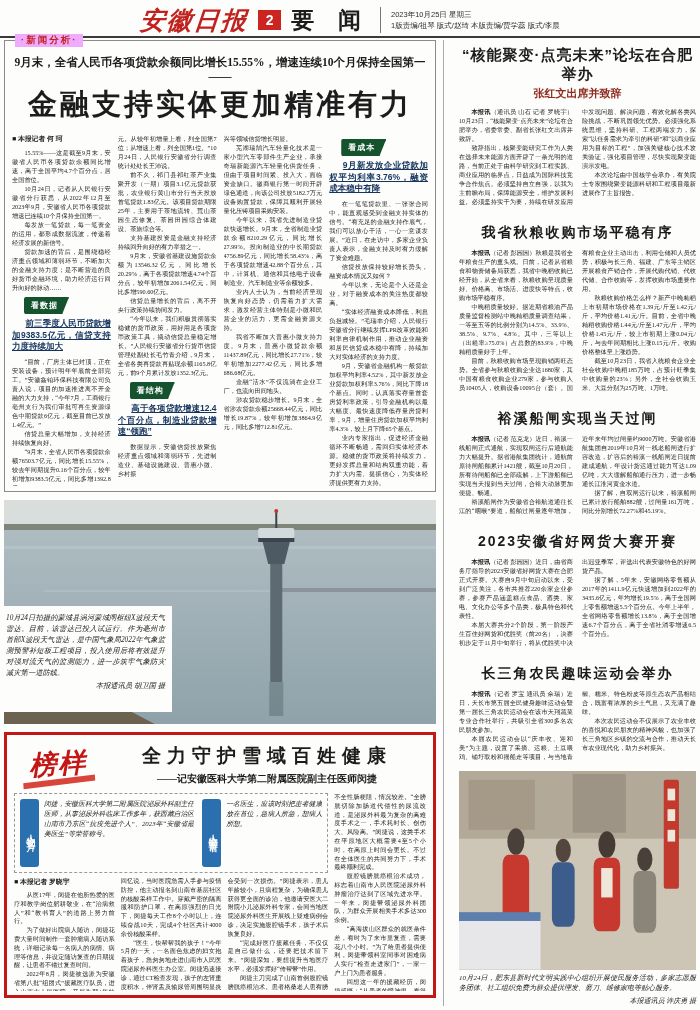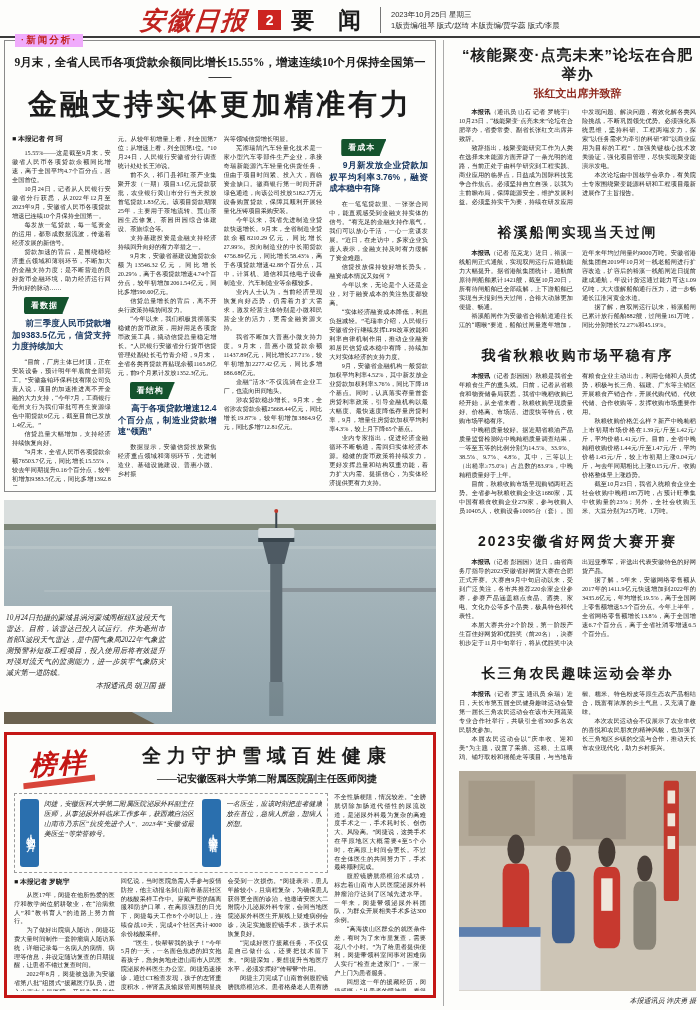--- a/index.html
+++ b/index.html
@@ -17,21 +17,21 @@
   .fin-box{border:1px solid #8a8a8a;position:relative;height:452px;box-sizing:border-box;padding:8px 7px 4px;}
   .fin-label{position:absolute;top:-7px;left:10px;background:#f0abfc;color:#c0231f;font:bold 9.5px "Liberation Sans",sans-serif;letter-spacing:2px;padding:0 6px;}
   .fin-kicker{text-align:center;font-weight:bold;font-size:11.5px;margin:6px 0 3px;}
   .fin-headline{text-align:center;font:900 29px "Liberation Sans",sans-serif;letter-spacing:3px;margin:2px 0 9px;}
   .fcols{display:flex;gap:7px;height:352px;overflow:hidden;}
   .fcol{flex:1;font-size:6.2px;line-height:9px;text-align:justify;overflow:hidden;min-width:0;}
   .fcol p,.bcol p,.r-body p,.by-rcol p{margin:0;text-indent:2em;}
   p.cont{text-indent:0;}
   .reporter{font:bold 6.8px "Liberation Sans",sans-serif;text-indent:0 !important;margin:0 0 4px !important;}
   .tab{display:inline-block;background:#14532d;color:#fff;font:bold 8px "Liberation Sans",sans-serif;letter-spacing:1px;padding:3px 11px 3px 7px;clip-path:polygon(0 0,100% 0,85% 100%,0 100%);border-radius:2px 0 0 2px;margin:5px 12px 3px;box-shadow:1px 1px 0 #155a8c;}
-  .fhead{font:bold 8.5px/11.5px "Liberation Sans",sans-serif;color:#16355e;margin:1px 0 4px !important;text-indent:1.6em !important;}
+  .fhead{font:bold 8.5px/11.5px "Liberation Sans",sans-serif;color:#16355e;margin:1px 0 4px !important;text-indent:1.6em !important;text-decoration:underline;}
   
   .photo1{position:relative;margin-top:8px;height:224px;background:#9fb0b6;}
   .photo1 svg{position:absolute;inset:0;width:100%;height:100%;}
   .caption-box{position:absolute;left:0;bottom:12px;width:168px;height:106px;background:#fdfdfb;box-sizing:border-box;padding:6px 7px 3px 2px;font-style:italic;font-size:7.3px;line-height:11px;text-align:justify;}
   .credit{text-align:right;font-style:italic;margin-top:2px;}
   
   .by-box{margin-top:8px;border:3px solid #c41715;height:266px;box-sizing:border-box;padding:4px 7px;}
   .by-header{display:flex;align-items:center;gap:6px;height:50px;}
   .by-logo{width:88px;position:relative;text-align:center;color:#c41715;font:900 27px "Liberation Serif",serif;font-style:italic;transform:rotate(-4deg);letter-spacing:2px;}
   .by-logo::after{content:"";position:absolute;left:8px;right:8px;bottom:-3px;height:6px;background:#d8453a;transform:skewY(-3deg);}
@@ -215,36 +215,36 @@
       <div class="r-headline">“核能聚变·点亮未来”论坛在合肥举办</div>
       <div class="r-subhead">张红文出席并致辞</div>
       <div class="r-body h1b">
         <p><span class="lead">本报讯</span><span>（通讯员 山石 记者 罗晓宇）10月23日，“核能聚变·点亮未来”论坛在合肥举办，省委常委、副省长张红文出席并致辞。</span></p>
         <p>致辞指出，核聚变能研究工作为人类在选择未来能源方面开辟了一条光明的道路，当前正处于由科学研究到工程实践、商业应用的临界点，日益成为国际科技竞争合作焦点。必须坚持自立自强，以我为主前瞻布局，保障能源安全，维护发展利益。必须坚持实干为要，持续在研发应用中发现问题、解决问题，有效化解各类风险挑战，不断巩固领先优势。必须强化系统思维，坚持科研、工程两端发力，探索“以任务需求为牵引的科研”和“以商业应用为目标的工程”，加强关键核心技术攻关验证，强化项目管理，尽快实现聚变能演示发电。</p>
         <p>本次论坛由中国核学会承办，有关院士专家围绕聚变能源科研和工程项目最新进展作了主旨报告。</p>
       </div>
     </div>
 
     <div class="r-art">
-      <div class="r-headline sp">裕溪船闸实现当天过闸</div>
-      <div class="r-body h3b">
-        <p><span class="lead">本报讯</span><span>（记者 范克龙）近日，裕溪一线船闸正式通航，实现双闸运行后通航能力大幅提升。据省港航集团统计，通航前原待闸船舶累计1421艘，截至10月20日，所有待闸船舶已全部疏解，上下游船舶已实现当天报到当天过闸，合裕大动脉更加便捷、畅通。</span></p>
-        <p>裕溪船闸作为安徽省合裕航道通往长江的“咽喉”要道，船舶过闸量逐年增加，近年来年均过闸量约9000万吨。安徽省港航集团自2019年10月对一线老船闸进行扩容改造，扩容后的裕溪一线船闸近日提前建成通航，年设计货运通过能力可达1.09亿吨，大大缓解船舶通行压力，进一步畅通长江淮河黄金水道。</p>
-        <p>据了解，自双闸运行以来，裕溪船闸已累计放行船舶882艘，过闸量161万吨，同比分别增长72.27%和45.19%。</p>
-      </div>
-    </div>
-
-    <div class="r-art">
       <div class="r-headline sp">我省秋粮收购市场平稳有序</div>
       <div class="r-body h2b">
         <p><span class="lead">本报讯</span><span>（记者 彭园园）秋粮是我省全年粮食生产的重头戏。日前，记者从省粮食和物资储备局获悉，我省中晚稻收购已经开始，从全省来看，秋粮收购呈现质量好、价格高、市场活、进度快等特点，收购市场平稳有序。</span></p>
         <p>中晚稻质量较好。据近期省粮油产品质量监督检测站中晚籼稻质量调查结果，一等至五等的比例分别为14.5%、33.9%、38.5%、9.7%、4.8%。其中，三等以上（出糙率≥75.0%）占总数的83.9%，中晚籼稻质量好于上年。</p>
         <p>目前，秋粮收购市场呈现购销两旺态势。全省参与秋粮收购企业达1680家，其中国有粮食收购企业279家，参与收购人员10405人，收购设备10095台（套）。国有粮食企业主动出击，利用仓储和人员优势，积极与长三角、福建、广东等主销区开展粮食产销合作，开展代购代销、代收代储、合作收购等，发挥收购市场重要作用。</p>
         <p>秋粮收购价格怎么样？新产中晚籼稻上市初期市场价格在1.39元/斤至1.42元/斤，平均价格1.41元/斤。目前，全省中晚籼稻收购价格1.44元/斤至1.47元/斤，平均价格1.45元/斤，较上市初期上涨0.04元/斤，与去年同期相比上涨0.15元/斤。收购价格整体呈上涨趋势。</p>
         <p>截至10月23日，我省入统粮食企业全社会收购中晚稻185万吨，占预计旺季集中收购量的23%；另外，全社会收购玉米、大豆分别为25万吨、1万吨。</p>
+      </div>
+    </div>
+
+    <div class="r-art">
+      <div class="r-headline sp">裕溪船闸实现当天过闸</div>
+      <div class="r-body h3b">
+        <p><span class="lead">本报讯</span><span>（记者 范克龙）近日，裕溪一线船闸正式通航，实现双闸运行后通航能力大幅提升。据省港航集团统计，通航前原待闸船舶累计1421艘，截至10月20日，所有待闸船舶已全部疏解，上下游船舶已实现当天报到当天过闸，合裕大动脉更加便捷、畅通。</span></p>
+        <p>裕溪船闸作为安徽省合裕航道通往长江的“咽喉”要道，船舶过闸量逐年增加，近年来年均过闸量约9000万吨。安徽省港航集团自2019年10月对一线老船闸进行扩容改造，扩容后的裕溪一线船闸近日提前建成通航，年设计货运通过能力可达1.09亿吨，大大缓解船舶通行压力，进一步畅通长江淮河黄金水道。</p>
+        <p>据了解，自双闸运行以来，裕溪船闸已累计放行船舶882艘，过闸量161万吨，同比分别增长72.27%和45.19%。</p>
       </div>
     </div>
 
     <div class="r-art">
       <div class="r-headline sp">2023安徽省好网货大赛开赛</div>
       <div class="r-body h4b">
         <p><span class="lead">本报讯</span><span>（记者 彭园园）近日，由省商务厅指导的2023安徽省好网货大赛在合肥正式开赛。大赛自9月中旬启动以来，受到广泛关注，各市共推荐220余家企业参赛，参赛产品涵盖糕点食品、酒类、家电、文化办公等多个品类，极具特色和代表性。</span></p>
         <p>本届大赛共分2个阶段，第一阶段产生百佳好网货和优胜奖（前20名），决赛初步定于11月中旬举行，将从优胜奖中决出冠亚季军，评选出代表安徽特色的好网货产品。</p>
         <p>据了解，5年来，安徽网络零售额从2017年的1411.9亿元快速增加到2022年的3435.6亿元，年均增长19.5%，高于全国网上零售额增速5.5个百分点。今年上半年，全省网络零售额增长13.8%，高于全国增速6.7个百分点，高于全省社消零增速6.5个百分点。</p>
       </div>
@@ -276,16 +276,17 @@
         <circle cx="156" cy="50" r="9" fill="#453b34"></circle>
         <rect x="142" y="59" width="28" height="50" rx="6" fill="#c7392f"></rect>
         <rect x="150" y="66" width="12" height="20" fill="#efe6da"></rect>
         <rect x="0" y="100" width="86" height="35" fill="#e7e7ea"></rect>
         <rect x="0" y="96" width="86" height="6" fill="#5d7fae"></rect>
         <circle cx="196" cy="60" r="8" fill="#4a403a"></circle>
         <rect x="184" y="68" width="24" height="42" rx="6" fill="#8a8578"></rect>
       </svg>
     </div>
     <div class="caption2">
+      <span>10月24日，肥东县新时代文明实践中心组织开展便民服务活动，多家志愿服务团体、社工组织免费为群众提供理发、磨刀、维修家电等贴心服务。</span>
       <div class="credit">本报通讯员 许庆勇 摄</div>
     </div>
   </div>
 </div>
 
 </body></html>

